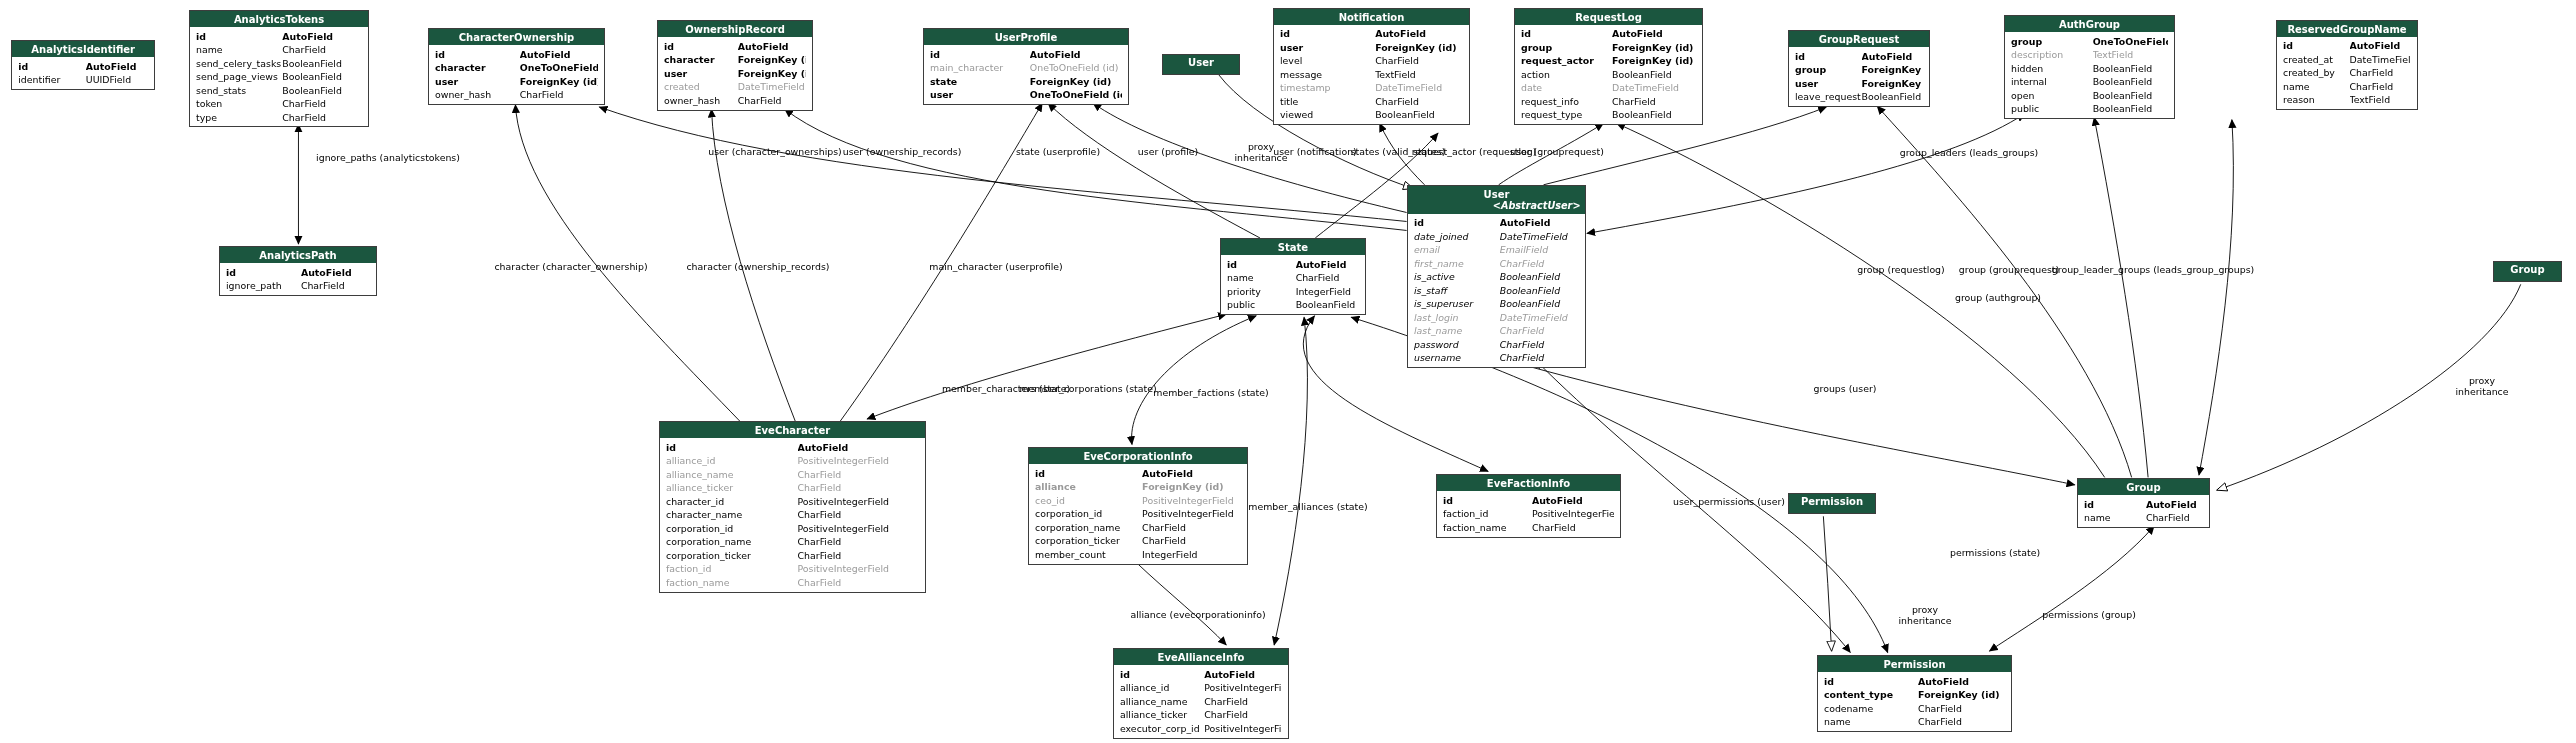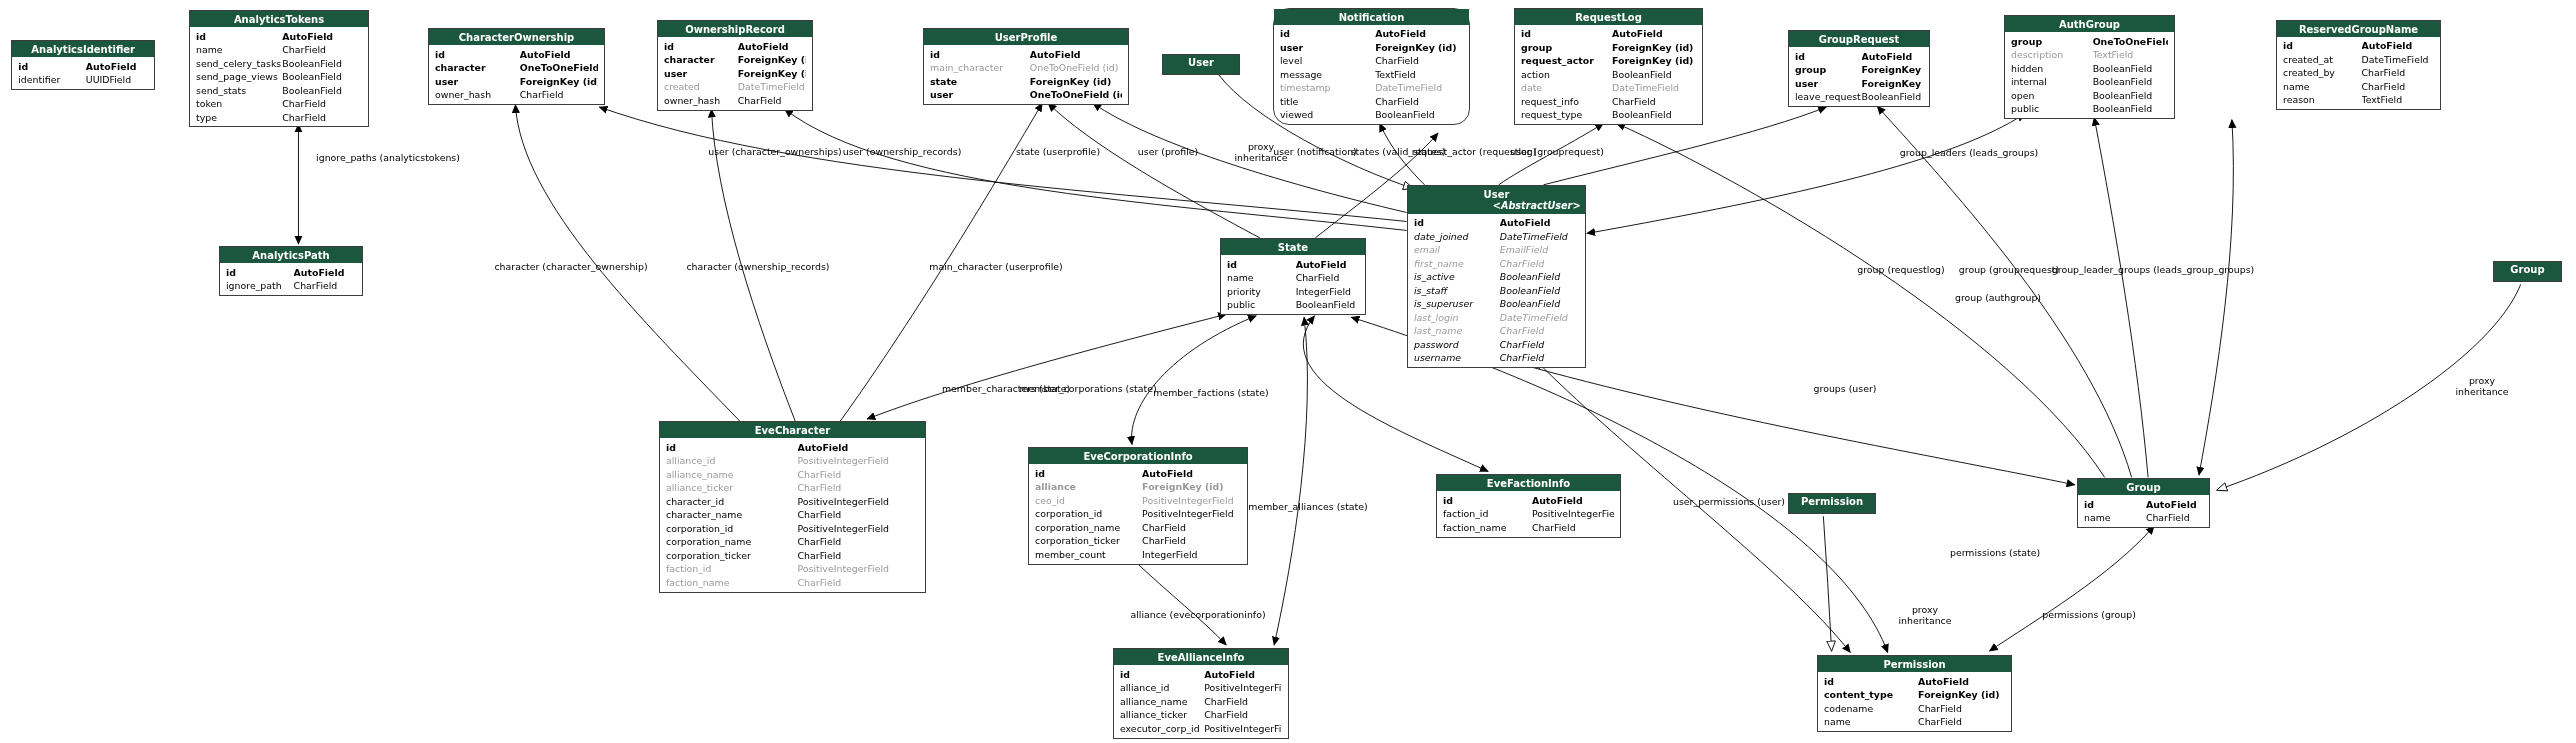--- a/index.html
+++ b/index.html
@@ -177,21 +177,21 @@
         <div class="row">
           <span class="fname st-b">state</span>
           <span class="ftype st-b">ForeignKey (id)</span>
         </div>
         <div class="row">
           <span class="fname st-b">user</span>
           <span class="ftype st-b">OneToOneField (id)</span>
         </div>
       </div>
     </div>
-    <div class="entity" style="left: 1273px; top: 7.5px; width: 197px; border-radius: 16px;">
+    <div class="entity" style="left: 1273px; top: 7.5px; width: 197px;">
       <div class="entity-header">Notification</div>
       <div class="rows">
         <div class="row">
           <span class="fname st-b">id</span>
           <span class="ftype st-b">AutoField</span>
         </div>
         <div class="row">
           <span class="fname st-b">user</span>
           <span class="ftype st-b">ForeignKey (id)</span>
         </div>
@@ -293,21 +293,21 @@
         <div class="row">
           <span class="fname">open</span>
           <span class="ftype">BooleanField</span>
         </div>
         <div class="row">
           <span class="fname">public</span>
           <span class="ftype">BooleanField</span>
         </div>
       </div>
     </div>
-    <div class="entity" style="left: 2276px; top: 19.5px; width: 165px;">
+    <div class="entity" style="left: 2276px; top: 19.5px; width: 142px;">
       <div class="entity-header">ReservedGroupName</div>
       <div class="rows">
         <div class="row">
           <span class="fname st-b">id</span>
           <span class="ftype st-b">AutoField</span>
         </div>
         <div class="row">
           <span class="fname">created_at</span>
           <span class="ftype">DateTimeField</span>
         </div>
@@ -318,21 +318,21 @@
         <div class="row">
           <span class="fname">name</span>
           <span class="ftype">CharField</span>
         </div>
         <div class="row">
           <span class="fname">reason</span>
           <span class="ftype">TextField</span>
         </div>
       </div>
     </div>
-    <div class="entity" style="left: 219px; top: 246px; width: 144px;">
+    <div class="entity" style="left: 219px; top: 246px; width: 158px;">
       <div class="entity-header">AnalyticsPath</div>
       <div class="rows">
         <div class="row">
           <span class="fname st-b">id</span>
           <span class="ftype st-b">AutoField</span>
         </div>
         <div class="row">
           <span class="fname">ignore_path</span>
           <span class="ftype">CharField</span>
         </div>

